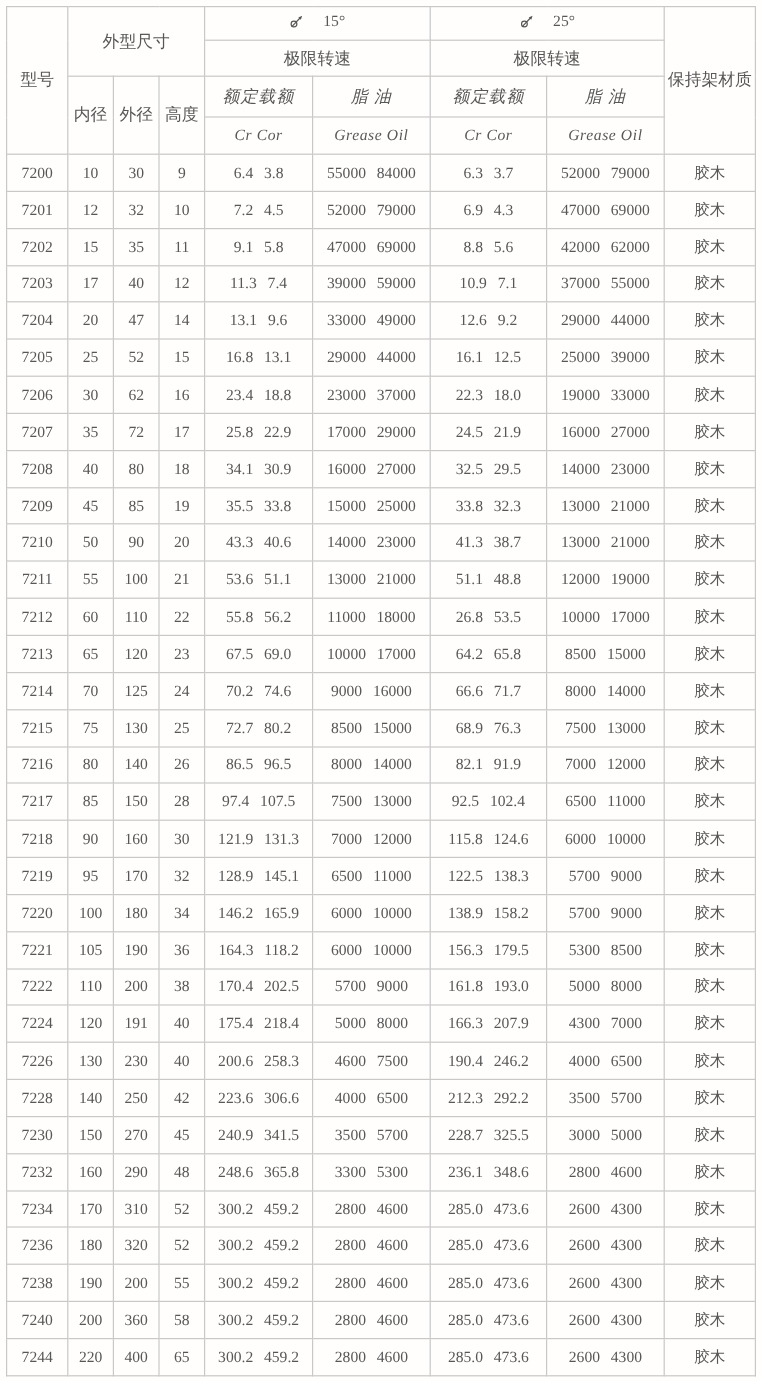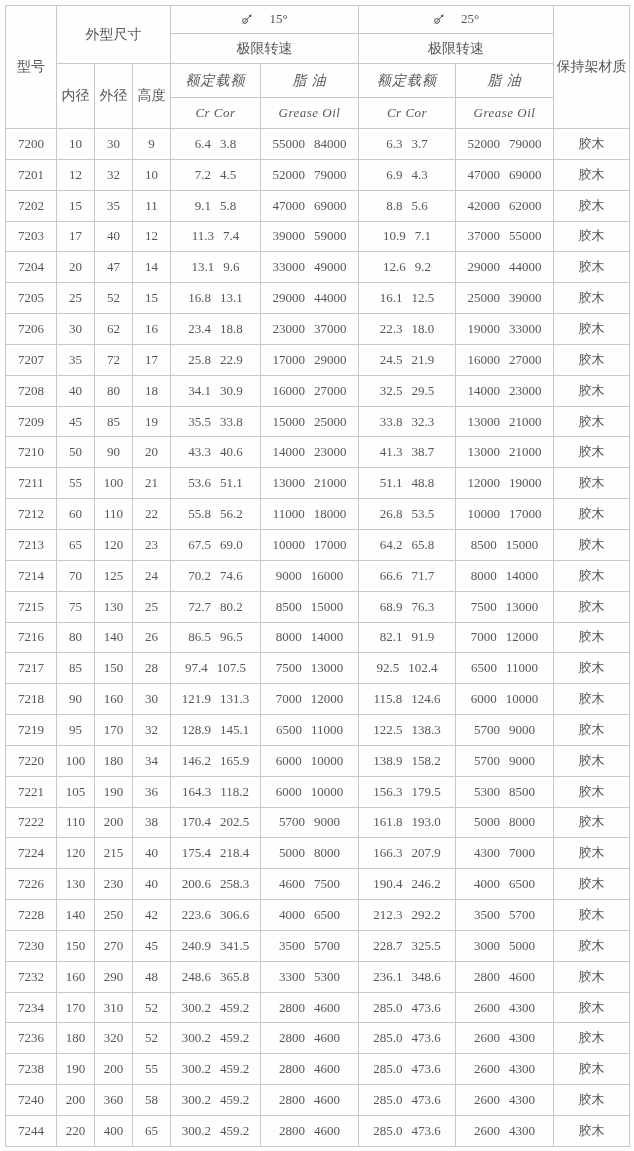--- a/index.html
+++ b/index.html
@@ -630,21 +630,21 @@
             </span></td>
           <td><span class="pair">
               <span>5000</span>
               <span>8000</span>
             </span></td>
           <td>胶木</td>
         </tr>
         <tr>
           <td>7224</td>
           <td>120</td>
-          <td>215</td>
+          <td>191</td>
           <td>40</td>
           <td><span class="pair">
               <span>175.4</span>
               <span>218.4</span>
             </span></td>
           <td><span class="pair">
               <span>5000</span>
               <span>8000</span>
             </span></td>
           <td><span class="pair">

